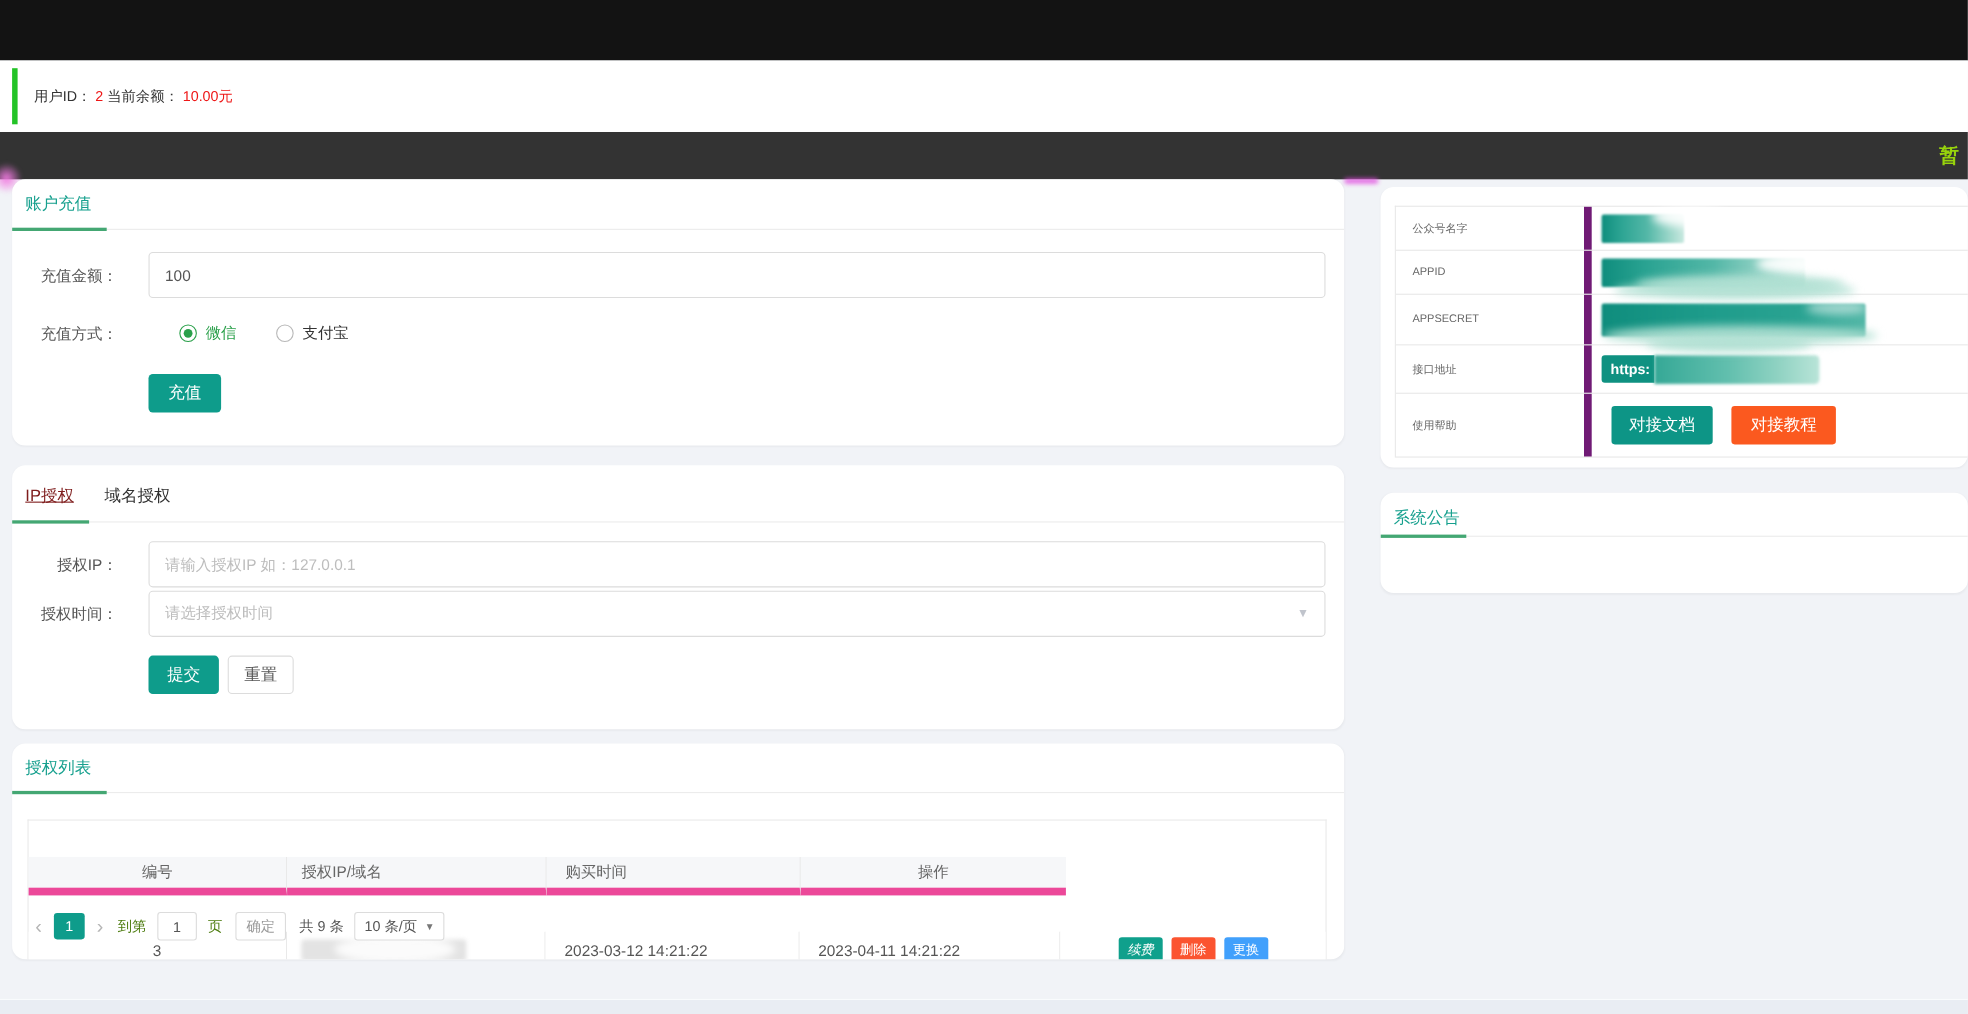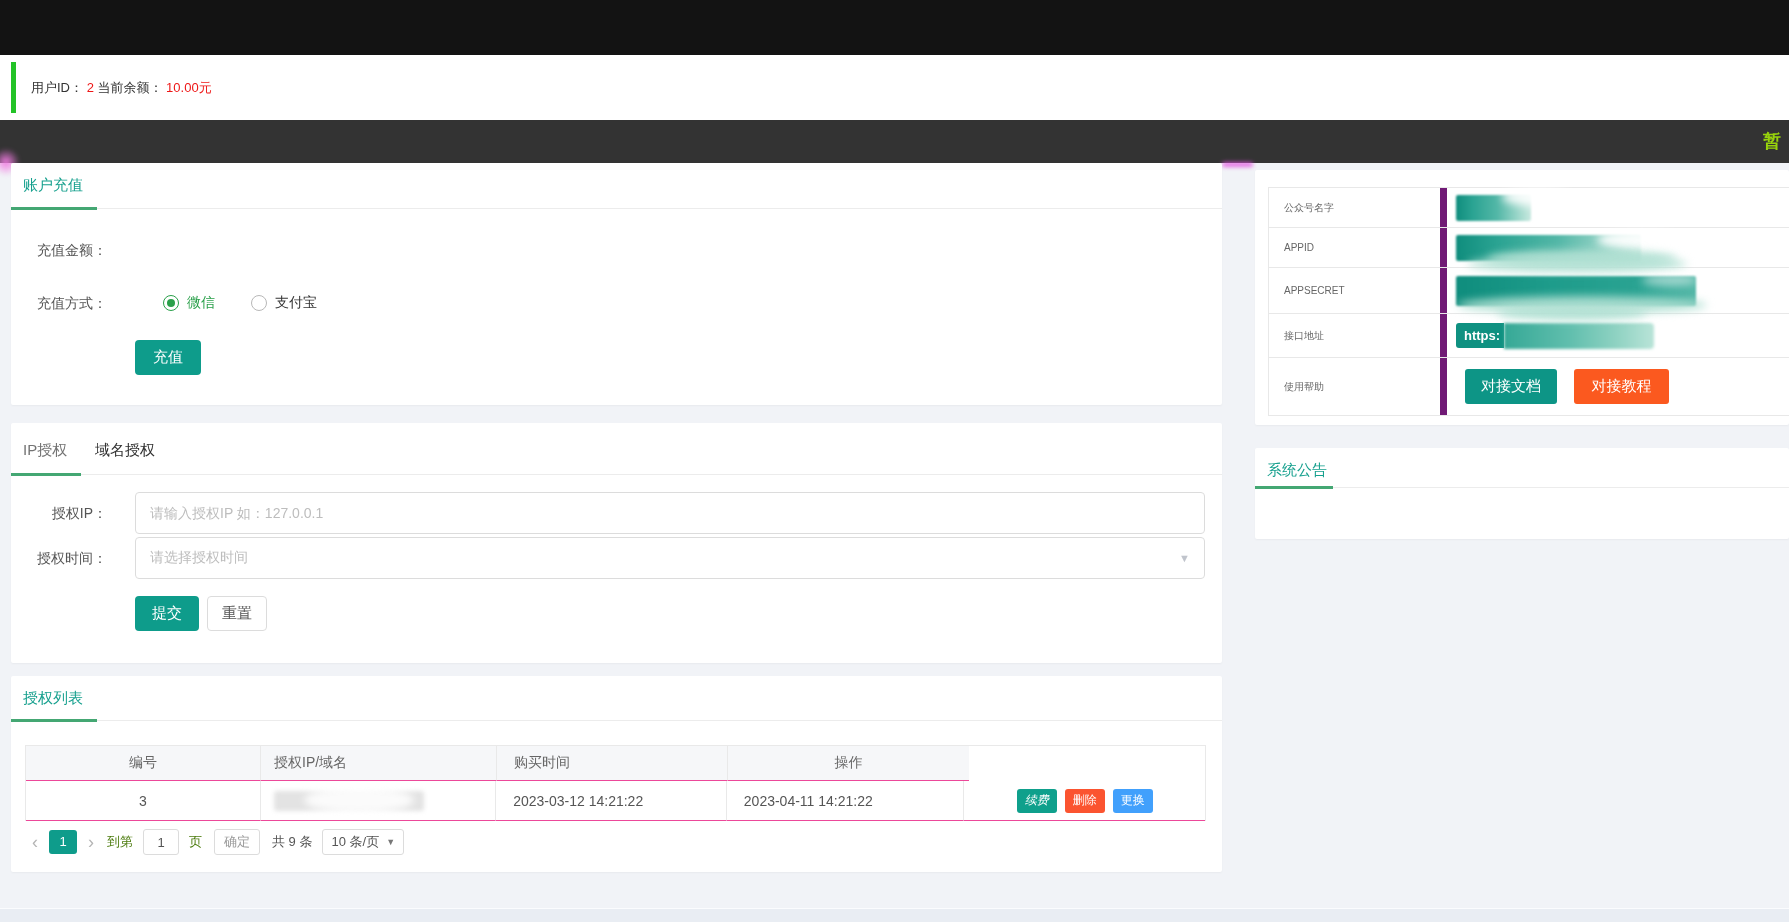--- a/index.html
+++ b/index.html
@@ -21,21 +21,21 @@
   .darkbar { left:0; top:120px; width:1789px; height:43px; background:#333333; overflow:hidden; }
   .marquee { position:absolute; left:1763px; top:0; height:43px; line-height:43px;
              color:#97d30c; font-size:18px; font-weight:bold; white-space:nowrap; }
   .glow-pink { left:-8px; top:148px; width:28px; height:28px; border-radius:50%;
                background:radial-gradient(circle,#f07ae0 0%,rgba(240,122,224,0) 70%);
                filter:blur(2px); }
   .glow-magenta { left:1222px; top:162px; width:31px; height:5px; background:#e14be0;
                   border-radius:3px; filter:blur(2px); opacity:.8; }
 
   
-  .card { position:absolute; background:#fff; border-radius:2px;
+  .card { position:absolute; background:#fff; border-radius:12px;
           box-shadow:0 1px 2px rgba(0,0,0,.04); overflow:hidden; }
   .card-recharge { left:11px; top:163px; width:1211px; height:242px; }
   .card-auth     { left:11px; top:423px; width:1211px; height:240px; }
   .card-list     { left:11px; top:676px; width:1211px; height:196px; }
   .card-info     { left:1255px; top:170px; width:534px; height:255px; }
   .card-notice   { left:1255px; top:448px; width:534px; height:91px; }
 
   .card-head { position:absolute; left:0; top:0; right:0; height:46px; border-bottom:1px solid #ececec; }
   .card-title { position:absolute; left:12px; top:13px; font-size:15px; color:#16a08e; }
   .tab-underline { position:absolute; left:0; bottom:-2px; height:3px; background:#44a773; }
@@ -57,31 +57,31 @@
   .radio-on { border:1.5px solid #2aa04a; }
   .radio-on::after { content:""; position:absolute; left:50%; top:50%; width:8px; height:8px;
                      transform:translate(-50%,-50%); border-radius:50%; background:#2aa04a; }
   .radio-off { border:1.5px solid #b8b8b8; }
   .radio-label { margin-left:8px; font-size:14px; }
   .radio-label.on { color:#2aa04a; }
   .radio-label.off { color:#333; }
 
   
   .tab { position:absolute; top:18px; font-size:15px; cursor:pointer; }
-  .tab-active { color:#737373; }
+  .tab-active { color:#7f1d1d;text-decoration:underline; }
   .tab-idle { color:#303030; }
 
   .select-caret { position:absolute; right:14px; top:50%; transform:translateY(-50%);
                   font-size:11px; color:#c0c4cc; }
 
   
   .table { position:absolute; left:14px; top:69px; width:1181px; border:1px solid #e9e9e9; border-bottom:none; }
   .trow { display:flex; }
-  .tcell { border-right:1px solid #e9e9e9; border-bottom:1px solid #ec4899; display:flex;
-           align-items:center; overflow:hidden; }
+  .tcell { border-right:1px solid #e9e9e9; border-bottom:7px solid #ec4899; display:flex;
+           align-items:center; overflow:hidden;margin-top:33px; }
   .tcell:last-child { border-right:none; }
   .thead .tcell { height:35px; background:#f6f7f9; color:#666; }
   .tbody .tcell { height:40px; background:#fff; color:#555; }
   .c0 { width:235px; justify-content:center; }
   .c1 { width:236px; padding-left:13px; }
   .c2 { width:231px; padding-left:17px; }
   .c3 { width:238px; padding-left:17px; }
   .c4 { width:241px; justify-content:center; }
   .mini-btn { border:none; border-radius:3px; color:#fff; font-size:12px; height:24px;
               padding:0 8px; margin:0 4px; cursor:pointer;
@@ -157,20 +157,21 @@
 </div>
 <div class="abs glow-pink"></div>
 <div class="abs glow-magenta"></div>
 
 <div class="card card-recharge">
   <div class="card-head">
     <span class="card-title">账户充值</span>
     <div class="tab-underline" style="width:86px;"></div>
   </div>
   <label class="form-label" style="left:0;top:79px;">充值金额：</label>
+  <input class="text-input" style="top: 66px;" type="text" value="100">
   <label class="form-label" style="left:0;top:132px;">充值方式：</label>
   <div class="radio-row">
     <span class="radio-circle radio-on"></span>
     <span class="radio-label on">微信</span>
     <span style="width:36px;"></span>
     <span class="radio-circle radio-off"></span>
     <span class="radio-label off">支付宝</span>
   </div>
   <button class="btn btn-teal abs" style="left:124px;top:177px;width:66px;height:35px;font-size:15px;">充值</button>
 </div>

